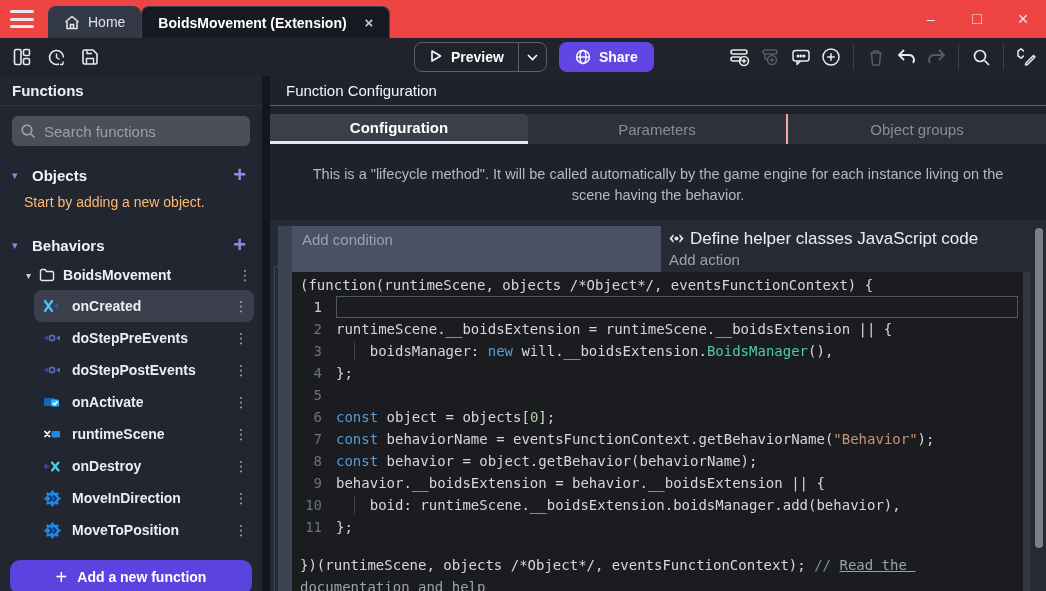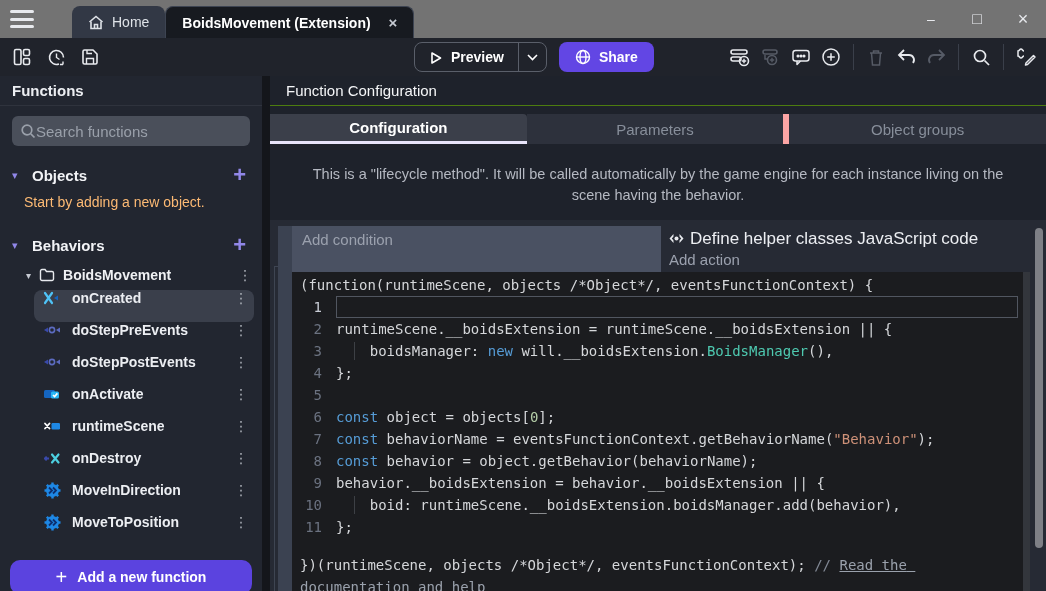--- a/index.html
+++ b/index.html
@@ -1,75 +1,75 @@
 <!DOCTYPE html>
 <html><head>
 <meta charset="utf-8">
 <style>
   * { margin:0; padding:0; box-sizing:border-box; }
   html,body { width:1046px; height:591px; overflow:hidden; background:#121418;
               font-family:"Liberation Sans", sans-serif; }
   .window { width:1046px; height:591px; display:flex; flex-direction:column; background:#121418; }
 
   
-  .titlebar { height:38px; background:#737373; display:flex; align-items:flex-end; position:relative; flex:none;padding-left:24px; }
+  .titlebar { height:38px; background:#ef4444; display:flex; align-items:flex-end; position:relative; flex:none; }
   .hamburger { position:absolute; left:10px; top:10px; width:24px; height:18px; display:flex; flex-direction:column; justify-content:space-between; cursor:pointer; }
   .hamburger span { display:block; height:3px; background:#e8eaee; border-radius:2px; }
   .tab { height:32px; display:flex; align-items:center; gap:8px; padding:0 16px; border-radius:8px 8px 0 0; font-size:14px; }
   .tab.home { margin-left:48px; background:#323845; color:#dfe3e8; }
   .tab.active { background:#171a20; border:1px solid #3d4452; border-bottom:none; color:#ffffff; font-weight:bold; }
   .tab .closex { color:#c6cad2; font-size:15px; margin-left:10px; cursor:pointer; }
   .winctl { position:absolute; right:0; top:0; height:38px; display:flex; align-items:center; }
   .winbtn { width:46px; height:38px; display:flex; align-items:center; justify-content:center; color:#e8eaee; font-size:14px; cursor:pointer; }
 
   
   .toolbar { height:38px; background:#20232b; display:flex; align-items:center; flex:none; position:relative; }
   .tb-left { display:flex; align-items:center; gap:6px; margin-left:8px; }
   .iconbtn { width:28px; height:28px; display:flex; align-items:center; justify-content:center; color:#e8eaee; cursor:pointer; border-radius:4px; }
   .iconbtn.disabled { color:#565b66; cursor:default; }
   .tb-center { position:absolute; left:414px; display:flex; align-items:center; gap:12px; }
   .preview-btn { display:flex; align-items:center; height:30px; border:1px solid #5a5f6a; border-radius:8px; color:#fff; }
-  .preview-main { display:flex; align-items:flex-end; gap:8px; padding:0 14px; font-weight:bold; font-size:14px; cursor:pointer; }
+  .preview-main { display:flex; align-items:flex-start; gap:8px; padding:0 14px; font-weight:bold; font-size:14px; cursor:pointer; }
   .preview-drop { width:28px; height:100%; display:flex; align-items:center; justify-content:center; border-left:1px solid #5a5f6a; cursor:pointer; }
   .share-btn { display:flex; align-items:center; gap:8px; height:30px; padding:0 16px; border-radius:8px; color:#fff; font-weight:bold; font-size:14px; cursor:pointer; }
   .tb-right { position:absolute; right:6px; display:flex; align-items:center; gap:2px; }
   .tb-sep { width:1px; height:26px; background:#3a3f4a; margin:0 6px; }
 
   
   .content { flex:1; display:flex; min-height:0; }
   .gap { width:8px; background:#14161b; flex:none; }
 
   
   .sidebar { width:262px; background:#222630; flex:none; display:flex; flex-direction:column; }
   .sb-header { height:30px; display:flex; align-items:center; padding:0 12px; color:#eceef2; font-size:15px; font-weight:bold; border-bottom:1px solid #2f333d; flex:none; }
-  .sb-search { margin:10px 12px 8px; height:30px; background:#4a4f5a; border-radius:6px; display:flex; align-items:center; padding:9px 8px; flex:none; }
+  .sb-search { margin:10px 12px 8px; height:30px; background:#4a4f5a; border-radius:6px; display:flex; align-items:center; padding:9px 8px; gap:8px; flex:none; }
   .sb-search input { flex:1; background:transparent; border:none; outline:none; color:#e6e8ec; font-size:15px; font-family:"Liberation Sans",sans-serif; }
   .sb-search input::placeholder { color:#9aa0aa; }
   .sb-row { height:30px; display:flex; align-items:center; gap:8px; padding:0 12px; flex:none; }
   .sb-row .chev { color:#9187e8; font-size:11px; width:12px; }
   .sb-row .sect-label { color:#f2f3f6; font-size:15px; font-weight:bold; flex:1; }
   .sb-row .plus { color:#9187e8; font-size:22px; font-weight:bold; line-height:1; cursor:pointer; padding:0 4px; }
   .sb-empty { color:#fdba74; font-size:14px; padding:4px 12px 12px 24px; flex:none; }
   .folder-row { height:30px; display:flex; align-items:center; gap:8px; padding:0 8px 0 26px; flex:none; }
   .folder-row .lbl { color:#f0f1f4; font-size:14px; font-weight:bold; flex:1; }
   .kebab { color:#aeb2ba; font-size:14px; width:18px; text-align:center; cursor:pointer; }
-  .fn-item { height:32px; display:flex; align-items:flex-start; gap:10px; margin:0 8px 0 34px; padding:0 4px 0 8px; border-radius:8px; flex:none; cursor:pointer; }
+  .fn-item { height:32px; display:flex; align-items:center; gap:10px; margin:0 8px 0 34px; padding:0 4px 0 8px; border-radius:8px; flex:none; cursor:pointer; }
   .fn-item.selected { background:#3a3f4b; }
   .fn-item .lbl { color:#eceef2; font-size:14px; font-weight:bold; flex:1; }
   .fn-icon { width:20px; height:16px; flex:none; display:flex; align-items:center; justify-content:center; }
   .add-fn-btn { margin:14px 10px 0; height:34px; background:#5b43df; border-radius:10px; color:#fff; font-size:14px; font-weight:bold; display:flex; align-items:center; justify-content:center; gap:10px; cursor:pointer; flex:none; }
   .add-fn-btn .plus { font-size:20px; font-weight:normal; }
 
   
   .main { flex:1; background:#1e222b; display:flex; flex-direction:column; min-width:0; }
   .main-header { height:30px; display:flex; align-items:center; padding:0 16px; color:#f5f6f8; font-size:15px; border-bottom:1px solid #4d7c0f; flex:none; }
   .tabs { display:flex; margin-top:8px; height:30px; flex:none; }
   .mtab { flex:1; display:flex; align-items:center; justify-content:center; font-size:15px; background:#2d313c; color:#878e9a; cursor:pointer; position:relative; }
   .mtab.active { background:#3b3f4a; color:#ffffff; font-weight:bold; border-bottom:3px solid #e8e4fa; border-top-right-radius:4px; }
-  .mtab.bordered { border-left:6px solid #fca5a5; }
+  .mtab.bordered { border-left:2px solid #fca5a5; }
   .description { margin:20px 30px 0; text-align:center; color:#b5b9c2; font-size:14.5px; line-height:21px; flex:none; }
   .events-area { flex:1; margin-top:14px; background:#262a34; position:relative; min-height:0; overflow:hidden; }
   .bracket { position:absolute; left:4px; top:46px; bottom:0; width:14px; border-left:1px solid #3e4552; border-top:1px solid #3e4552; }
   .ev-gutter { position:absolute; left:8px; top:6px; bottom:0; width:14px; background:#3b4251; }
   .ev-content { position:absolute; left:22px; top:6px; right:16px; bottom:0; display:flex; flex-direction:column; }
   .ev-toprow { display:flex; flex:none; }
   .add-condition { width:50%; height:46px; background:#4a5162; padding:5px 10px; color:#9ba1ae; font-size:15px; cursor:pointer; }
   .ev-right { flex:1; padding-left:8px; display:flex; flex-direction:column; }
   .ev-title { height:25px; display:flex; align-items:center; gap:6px; color:#eceef2; font-size:17px; }
   .add-action { height:21px; color:#9ba1ae; font-size:15px; cursor:pointer; }

